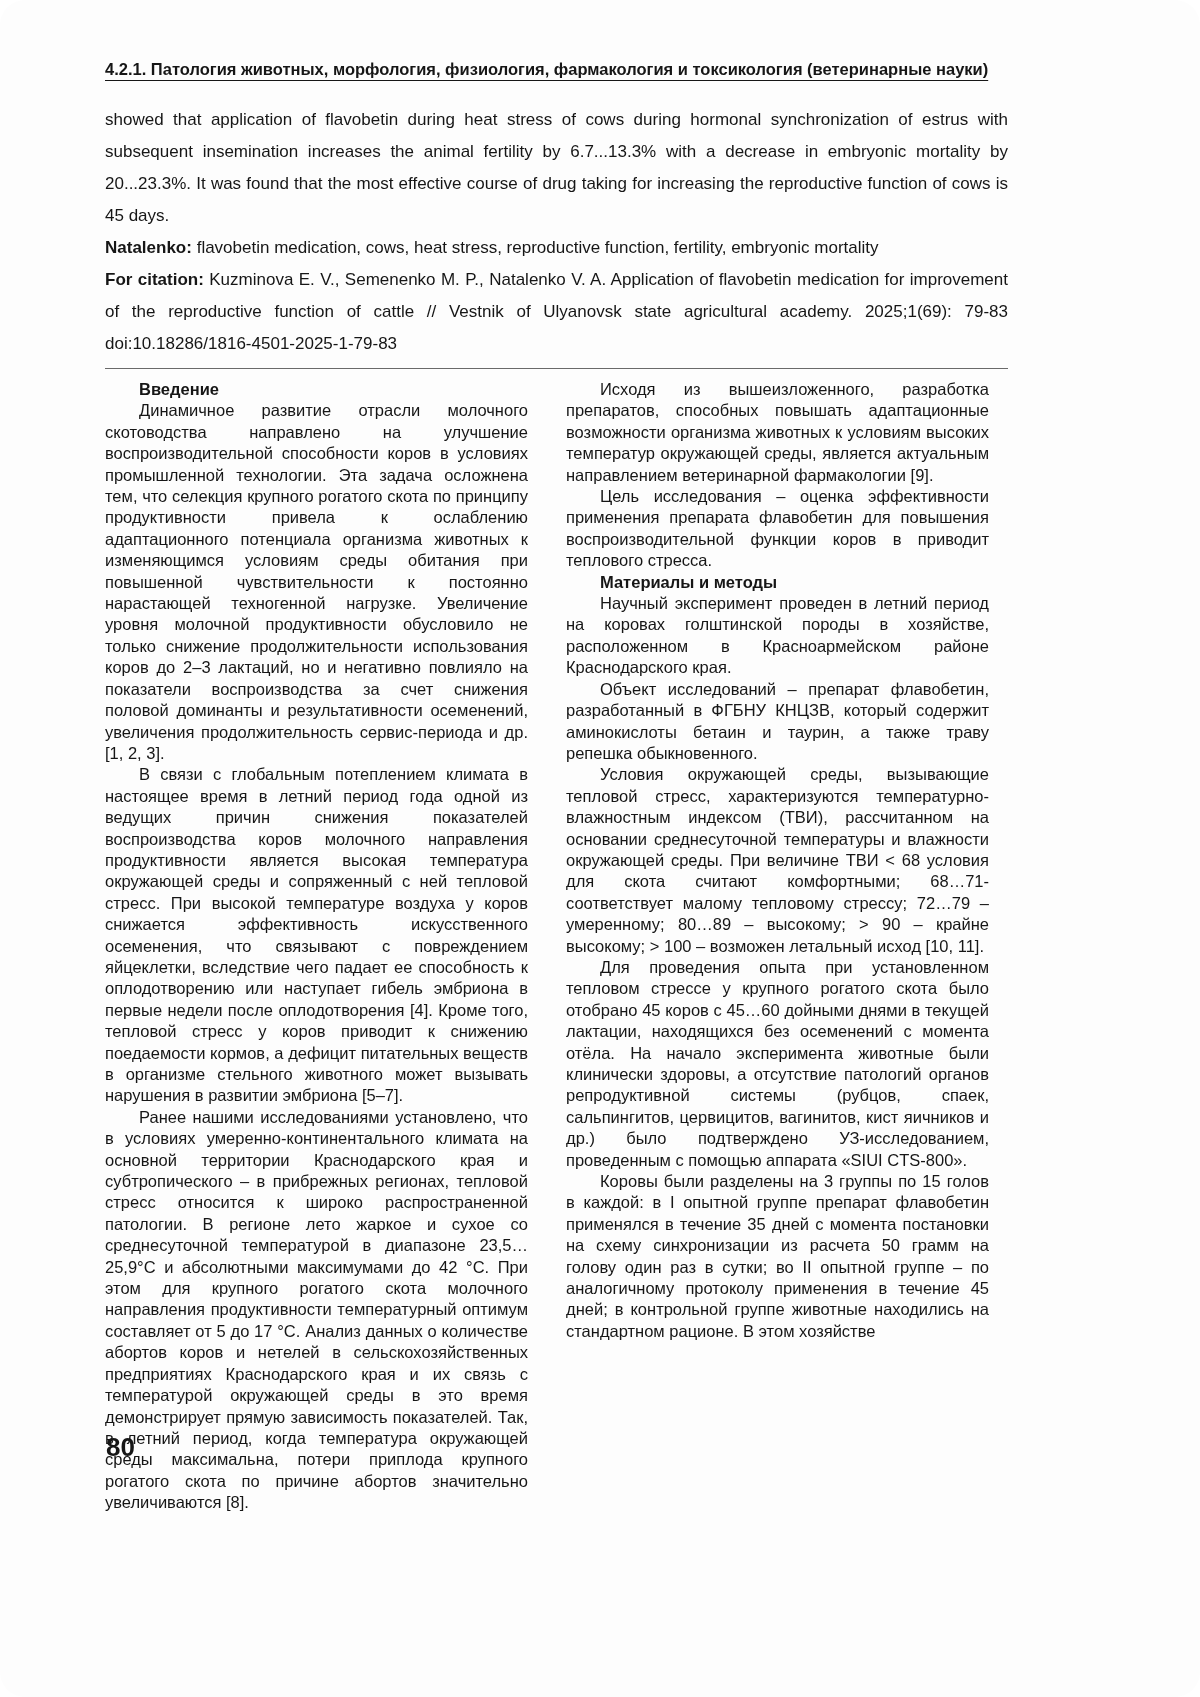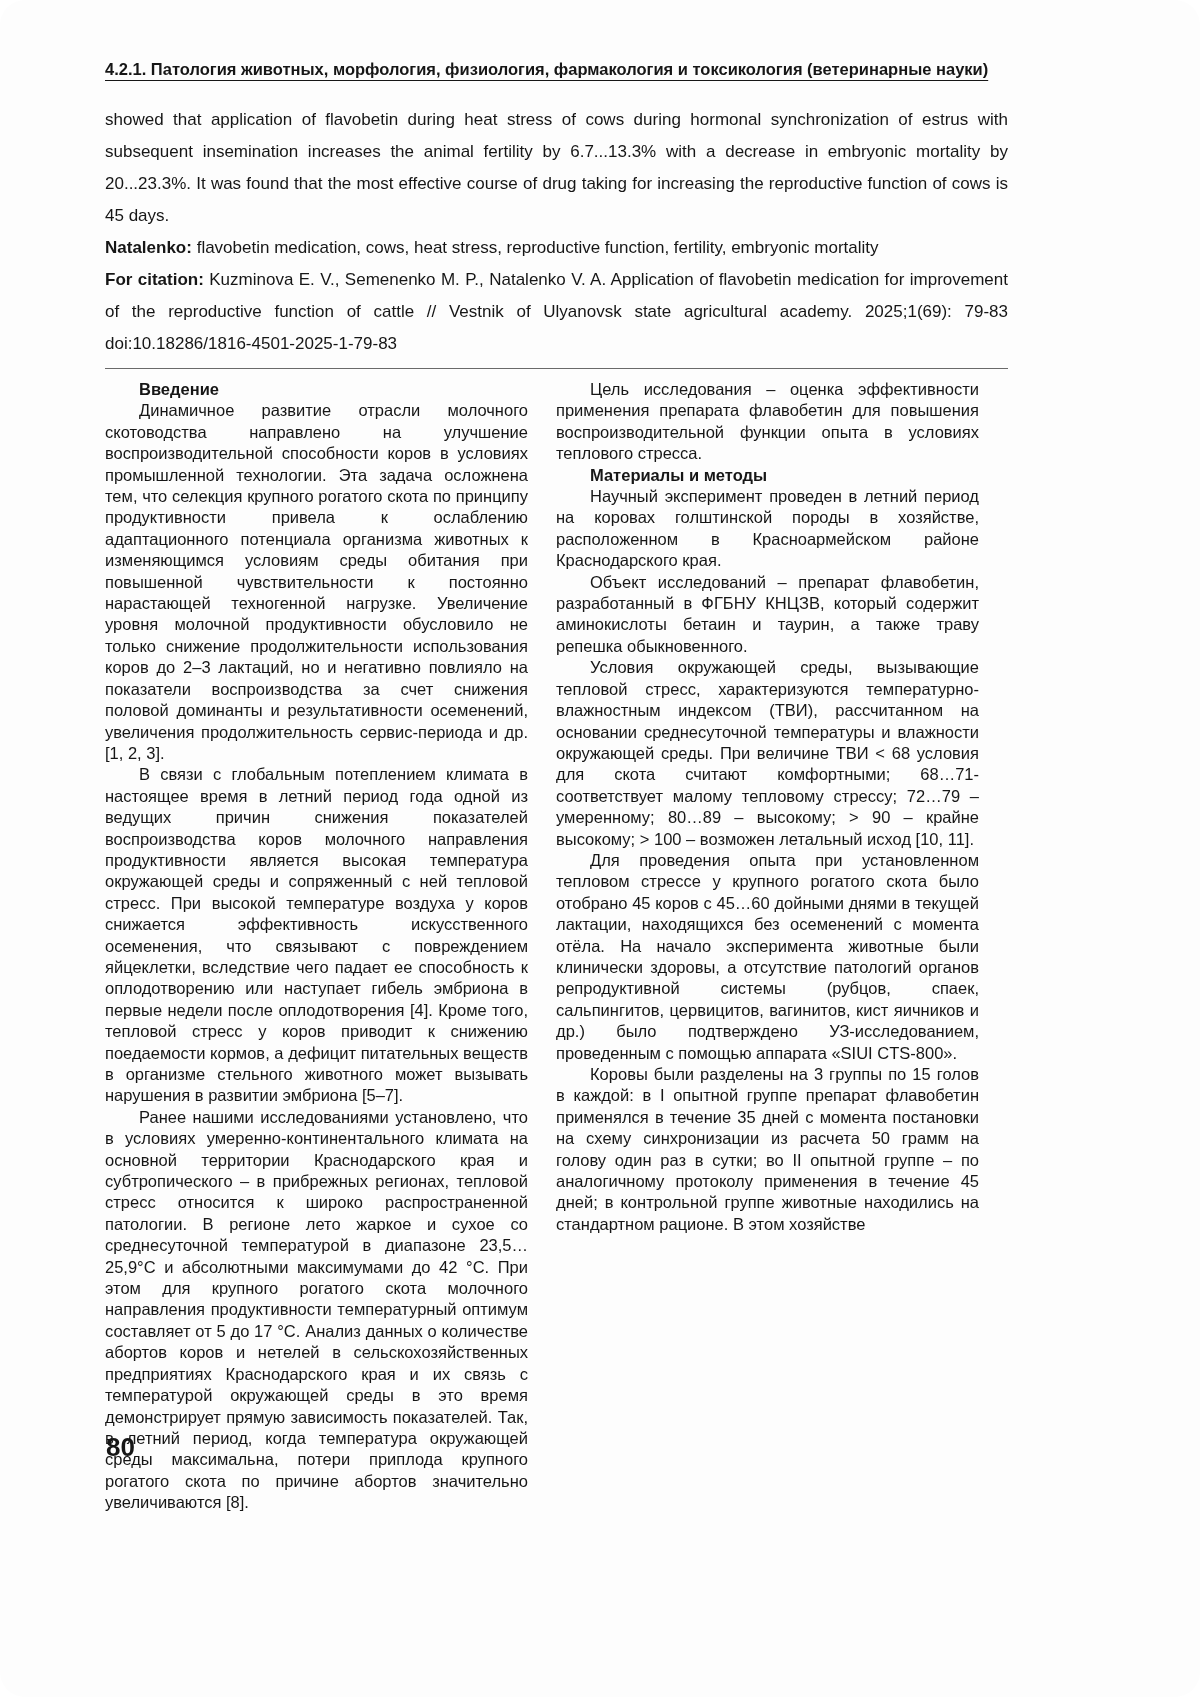--- a/index.html
+++ b/index.html
@@ -44,21 +44,21 @@
   }
   .lbl { font-weight: bold; }
   .rule {
     border: 0;
     border-top: 1px solid #6a6a6a;
     margin: 8px 0 10px 0;
     height: 0;
   }
   .columns {
     display: flex;
-    gap: 28px;
+    gap: 38px;
   }
   .col {
     width: 423px;
     font-size: 16.5px;
     line-height: 21.4px;
     text-align: justify;
     overflow-wrap: break-word;
   }
   .col p {
     margin: 0;
@@ -96,21 +96,22 @@
     <div class="columns">
 
       <div class="col">
         <p class="subhead">Введение</p>
         <p>Динамичное развитие отрасли молочного скотоводства направлено на улучшение воспроизводительной способности коров в условиях промышленной технологии. Эта задача осложнена тем, что селекция крупного рогатого скота по принципу продуктивности привела к ослаблению адаптационного потенциала организма животных к изменяющимся условиям среды обитания при повышенной чувствительности к постоянно нарастающей техногенной нагрузке. Увеличение уровня молочной продуктивности обусловило не только снижение продолжительности использования коров до 2–3 лактаций, но и негативно повлияло на показатели воспроизводства за счет снижения половой доминанты и результативности осеменений, увеличения продолжительность сервис-периода и др. [1, 2, 3].</p>
         <p>В связи с глобальным потеплением климата в настоящее время в летний период года одной из ведущих причин снижения показателей воспроизводства коров молочного направления продуктивности является высокая температура окружающей среды и сопряженный с ней тепловой стресс. При высокой температуре воздуха у коров снижается эффективность искусственного осеменения, что связывают с повреждением яйцеклетки, вследствие чего падает ее способность к оплодотворению или наступает гибель эмбриона в первые недели после оплодотворения [4]. Кроме того, тепловой стресс у коров приводит к снижению поедаемости кормов, а дефицит питательных веществ в организме стельного животного может вызывать нарушения в развитии эмбриона [5–7].</p>
         <p>Ранее нашими исследованиями установлено, что в условиях умеренно-континентального климата на основной территории Краснодарского края и субтропического – в прибрежных регионах, тепловой стресс относится к широко распространенной патологии. В регионе лето жаркое и сухое со среднесуточной температурой в диапазоне 23,5…25,9°С и абсолютными максимумами до 42 °С. При этом для крупного рогатого скота молочного направления продуктивности температурный оптимум составляет от 5 до 17 °С. Анализ данных о количестве абортов коров и нетелей в сельскохозяйственных предприятиях Краснодарского края и их связь с температурой окружающей среды в это время демонстрирует прямую зависимость показателей. Так, в летний период, когда температура окружающей среды максимальна, потери приплода крупного рогатого скота по причине абортов значительно увеличиваются [8].</p>
       </div>
 
       <div class="col">
-        <p>Цель исследования – оценка эффективности применения препарата флавобетин для повышения воспроизводительной функции опыта в условиях теплового стресса.</p>
+        <p>Исходя из вышеизложенного, разработка препаратов, способных повышать адаптационные возможности организма животных к условиям высоких температур окружающей среды, является актуальным направлением ветеринарной фармакологии [9].</p>
+        <p>Цель исследования – оценка эффективности применения препарата флавобетин для повышения воспроизводительной функции коров в приводит теплового стресса.</p>
         <p class="subhead">Материалы и методы</p>
         <p>Научный эксперимент проведен в летний период на коровах голштинской породы в хозяйстве, расположенном в Красноармейском районе Краснодарского края.</p>
         <p>Объект исследований – препарат флавобетин, разработанный в ФГБНУ КНЦЗВ, который содержит аминокислоты бетаин и таурин, а также траву репешка обыкновенного.</p>
         <p>Условия окружающей среды, вызывающие тепловой стресс, характеризуются температурно-влажностным индексом (ТВИ), рассчитанном на основании среднесуточной температуры и влажности окружающей среды. При величине ТВИ &lt; 68 условия для скота считают комфортными; 68…71- соответствует малому тепловому стрессу; 72…79 – умеренному; 80…89 – высокому; &gt; 90 – крайне высокому; &gt; 100 – возможен летальный исход [10, 11].</p>
         <p>Для проведения опыта при установленном тепловом стрессе у крупного рогатого скота было отобрано 45 коров с 45…60 дойными днями в текущей лактации, находящихся без осеменений с момента отёла. На начало эксперимента животные были клинически здоровы, а отсутствие патологий органов репродуктивной системы (рубцов, спаек, сальпингитов, цервицитов, вагинитов, кист яичников и др.) было подтверждено УЗ-исследованием, проведенным с помощью аппарата «SIUI CTS-800».</p>
         <p>Коровы были разделены на 3 группы по 15 голов в каждой: в I опытной группе препарат флавобетин применялся в течение 35 дней с момента постановки на схему синхронизации из расчета 50 грамм на голову один раз в сутки; во II опытной группе – по аналогичному протоколу применения в течение 45 дней; в контрольной группе животные находились на стандартном рационе. В этом хозяйстве</p>
       </div>
 
     </div>
   </div>

